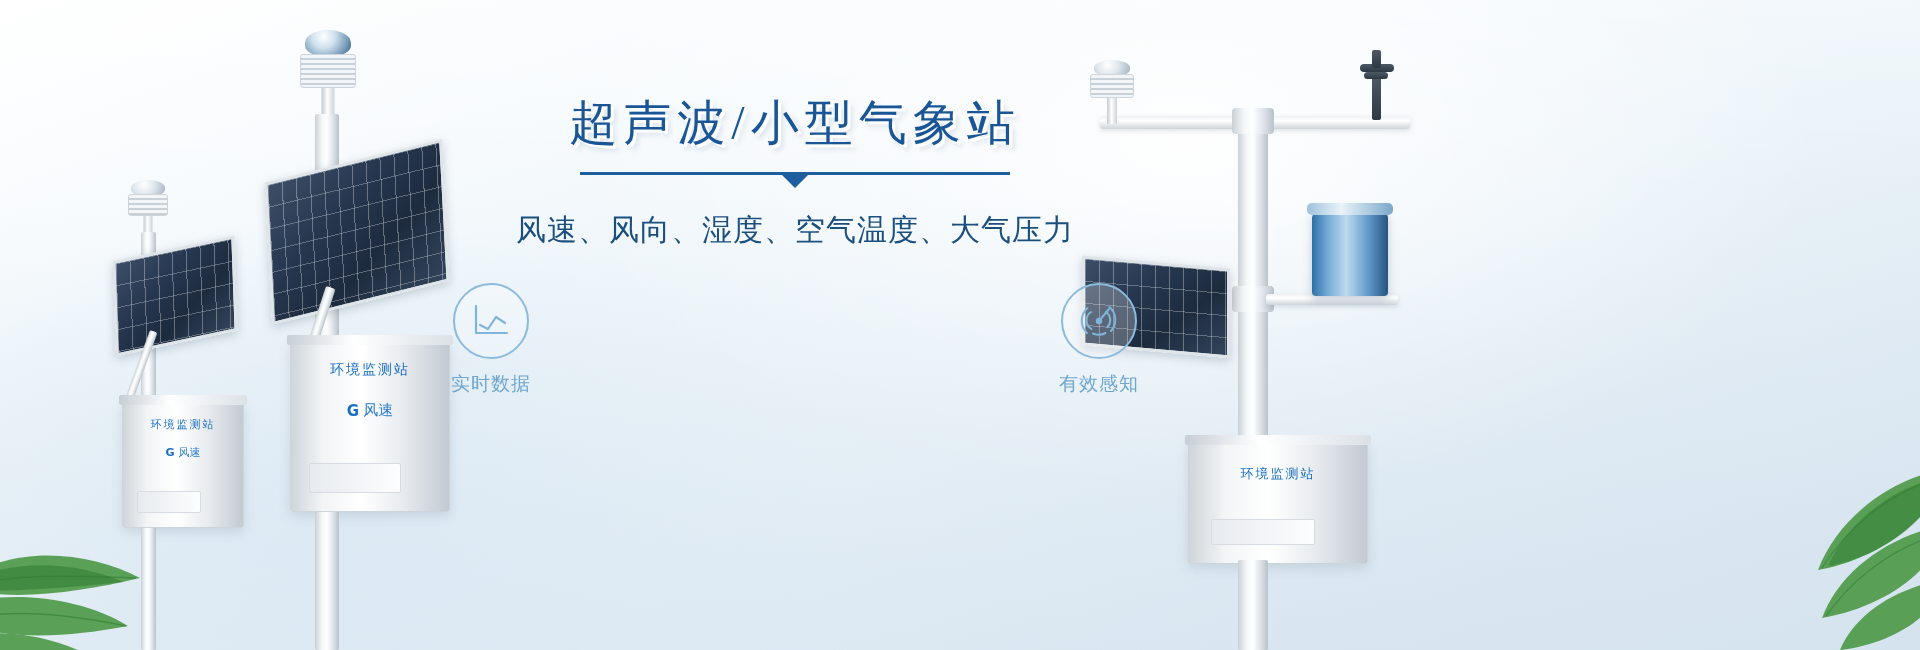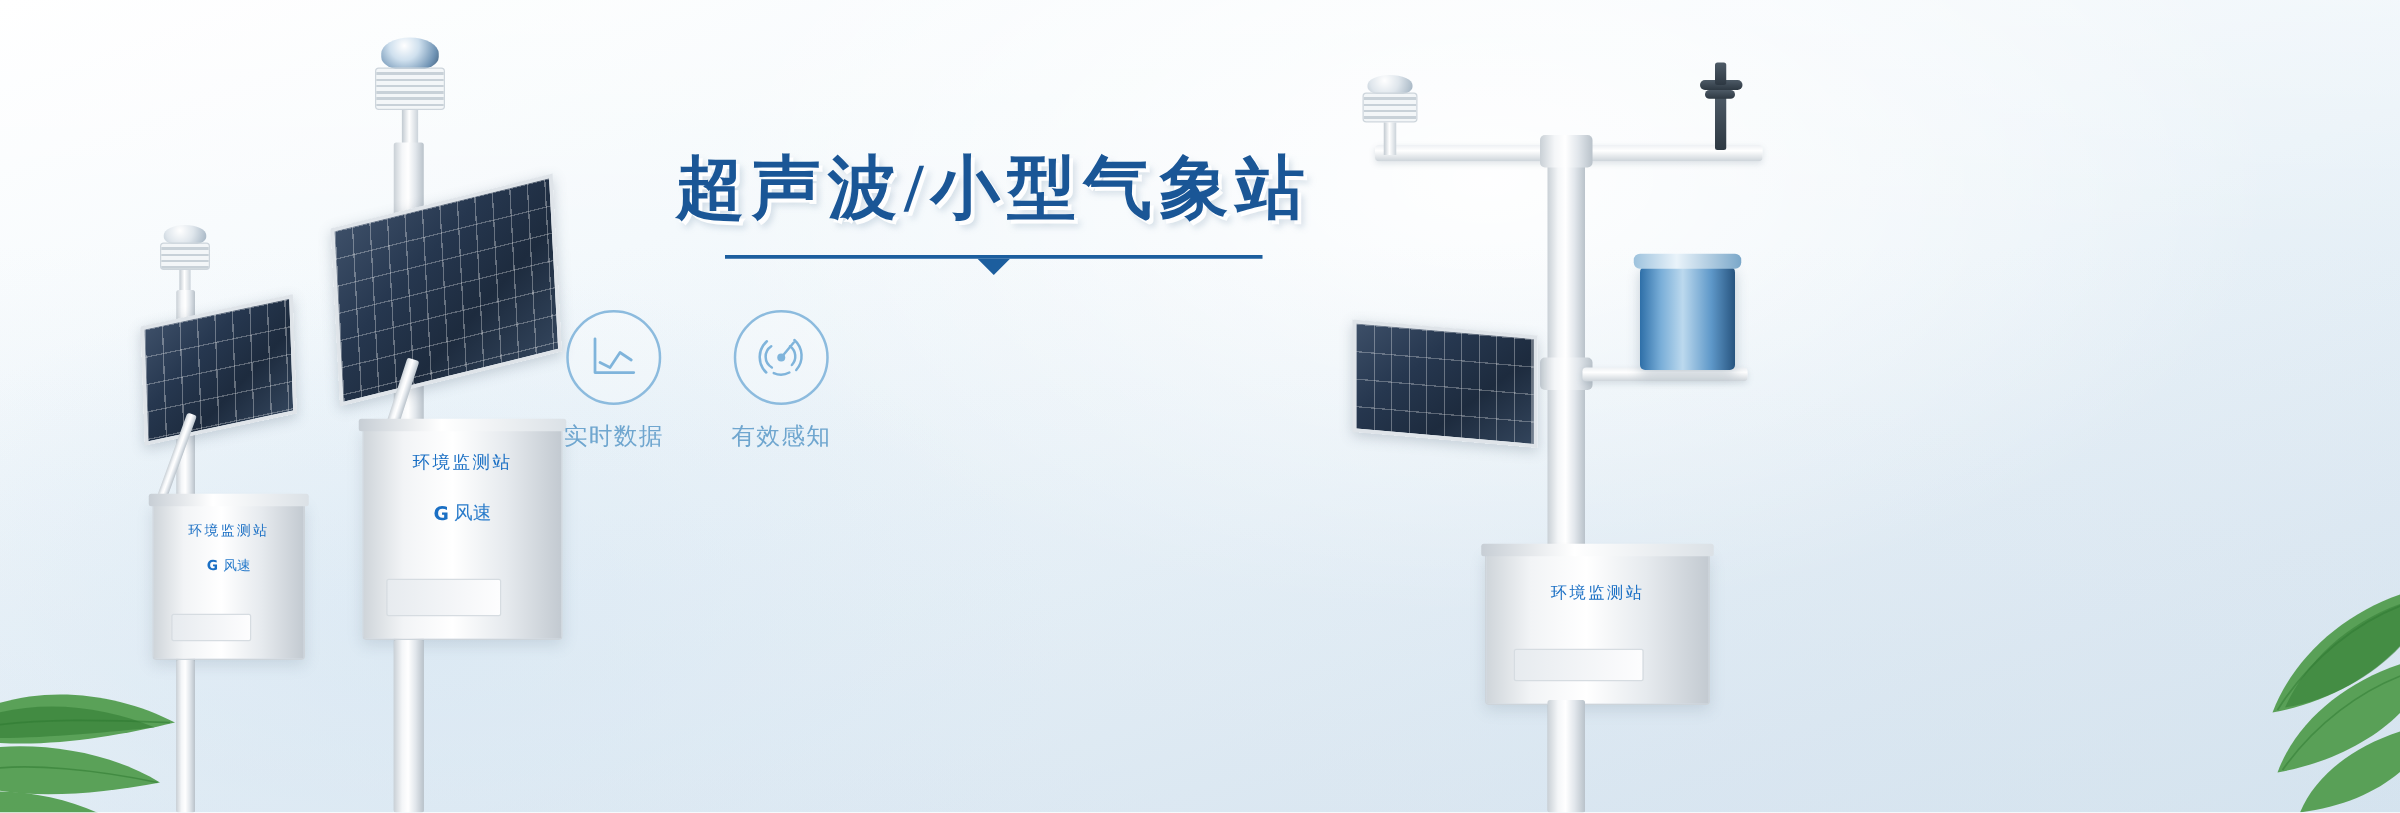--- a/index.html
+++ b/index.html
@@ -31,28 +31,27 @@
   
   .center-col {
     position: absolute;
     left: 445px; top: 96px;
     width: 700px;
     text-align: center;
     z-index: 20;
   }
   .main-title {
     font-family: "Liberation Serif", "DejaVu Serif", serif;
-    font-size: 55px;
-    font-weight: bold;
+    font-size: 48px;
+    font-weight: normal;
     color: #1a5696;
     letter-spacing: 6px;
     line-height: 1.12;
     white-space: nowrap;
     text-shadow: 3px 3px 0 rgba(255,255,255,0.95), 5px 5px 5px rgba(140,165,190,0.35);
-    margin-top: 24px;
   }
 
   .divider {
     position: relative;
     width: 430px;
     margin: 22px auto 0 auto;
     height: 16px;
   }
   .divider .line {
     position: absolute; left: 0; top: 0;
@@ -74,22 +73,22 @@
     color: #1b4f7e;
     letter-spacing: 1px;
     line-height: 1.72;
     white-space: nowrap;
     font-family: "DejaVu Sans", "Liberation Sans", sans-serif;
   }
 
   
   .features {
     display: flex;
-    justify-content: flex-start;
-    gap: 42px;
+    justify-content: space-between;
+    gap: 62px;
     margin-top: 28px;
   }
   .feature { width: 92px; text-align: center; }
   .feature .ring {
     width: 76px; height: 76px;
     margin: 0 auto;
     border-radius: 50%;
     border: 2px solid #8cbbde;
     display: flex; align-items: center; justify-content: center;
     background: rgba(255,255,255,0.25);
@@ -317,20 +316,21 @@
   <div class="center-col">
 
     <div class="main-title">超声波/小型气象站</div>
 
     <div class="divider">
       <div class="line"></div>
       <div class="tri"></div>
     </div>
 
     <div class="sub-lines">
+      <div class="sub-line">风速、风向、湿度、空气温度、大气压力</div>
     </div>
 
     <div class="features">
 
       <div class="feature">
         <div class="ring">
           <svg width="40" height="36" viewBox="0 0 40 36" fill="none" stroke="#7fb4db" stroke-width="2.2" stroke-linecap="round" stroke-linejoin="round">
             <polyline points="5,3 5,30 36,30"></polyline>
             <polyline points="9,22 17,26 25,14 34,20"></polyline>
           </svg>

